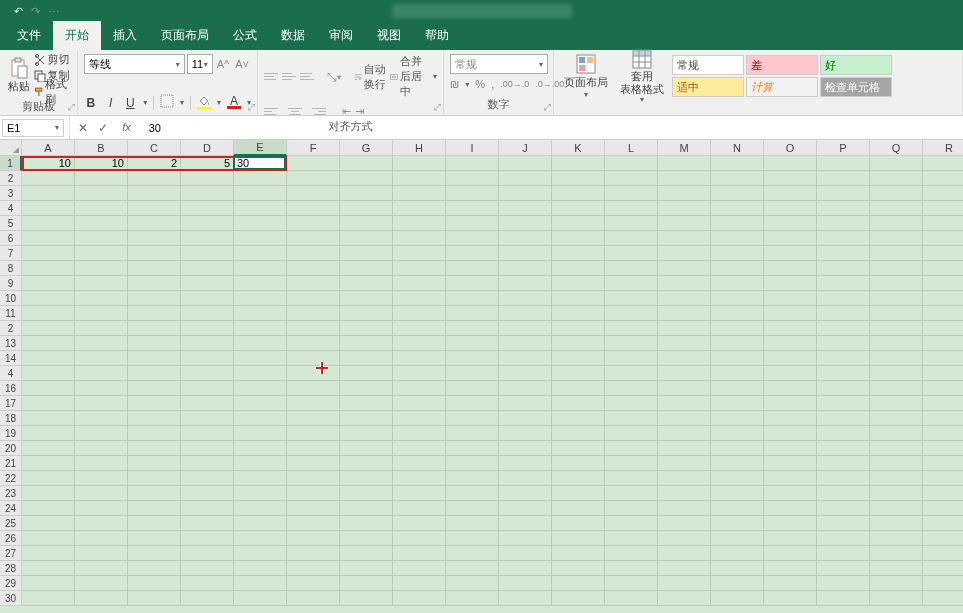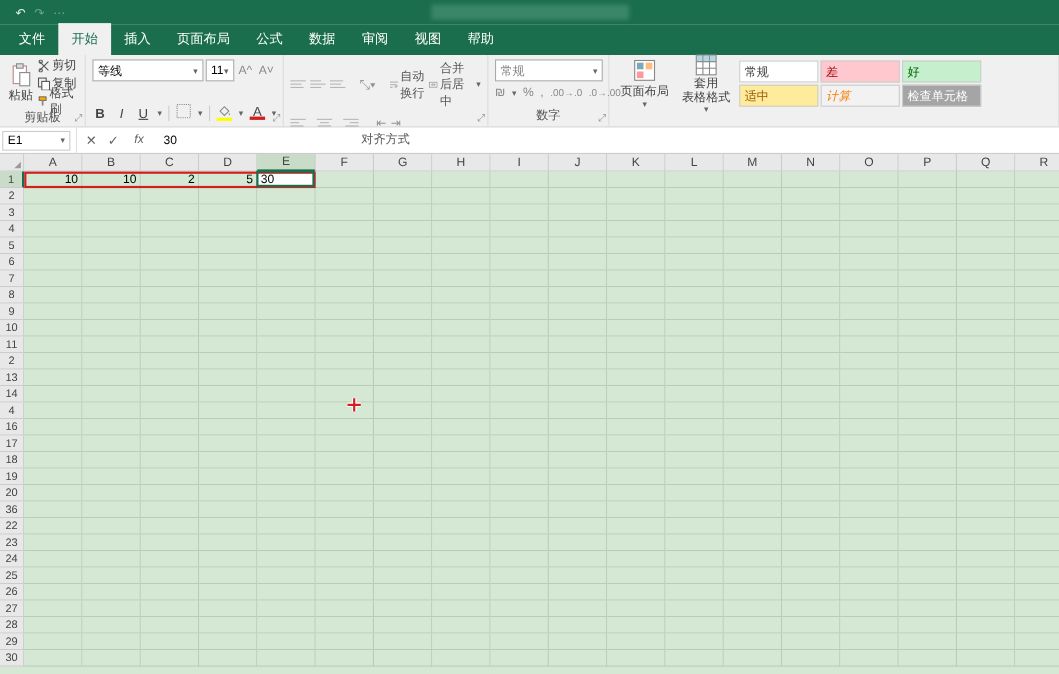--- a/index.html
+++ b/index.html
@@ -381,21 +381,21 @@
       <div class="row-header">11</div>
       <div class="row-header">2</div>
       <div class="row-header">13</div>
       <div class="row-header">14</div>
       <div class="row-header">4</div>
       <div class="row-header">16</div>
       <div class="row-header">17</div>
       <div class="row-header">18</div>
       <div class="row-header">19</div>
       <div class="row-header">20</div>
-      <div class="row-header">36</div>
+      <div class="row-header">21</div>
       <div class="row-header">22</div>
       <div class="row-header">23</div>
       <div class="row-header">24</div>
       <div class="row-header">25</div>
       <div class="row-header">26</div>
       <div class="row-header">27</div>
       <div class="row-header">28</div>
       <div class="row-header">29</div>
       <div class="row-header">30</div>
     </div>

